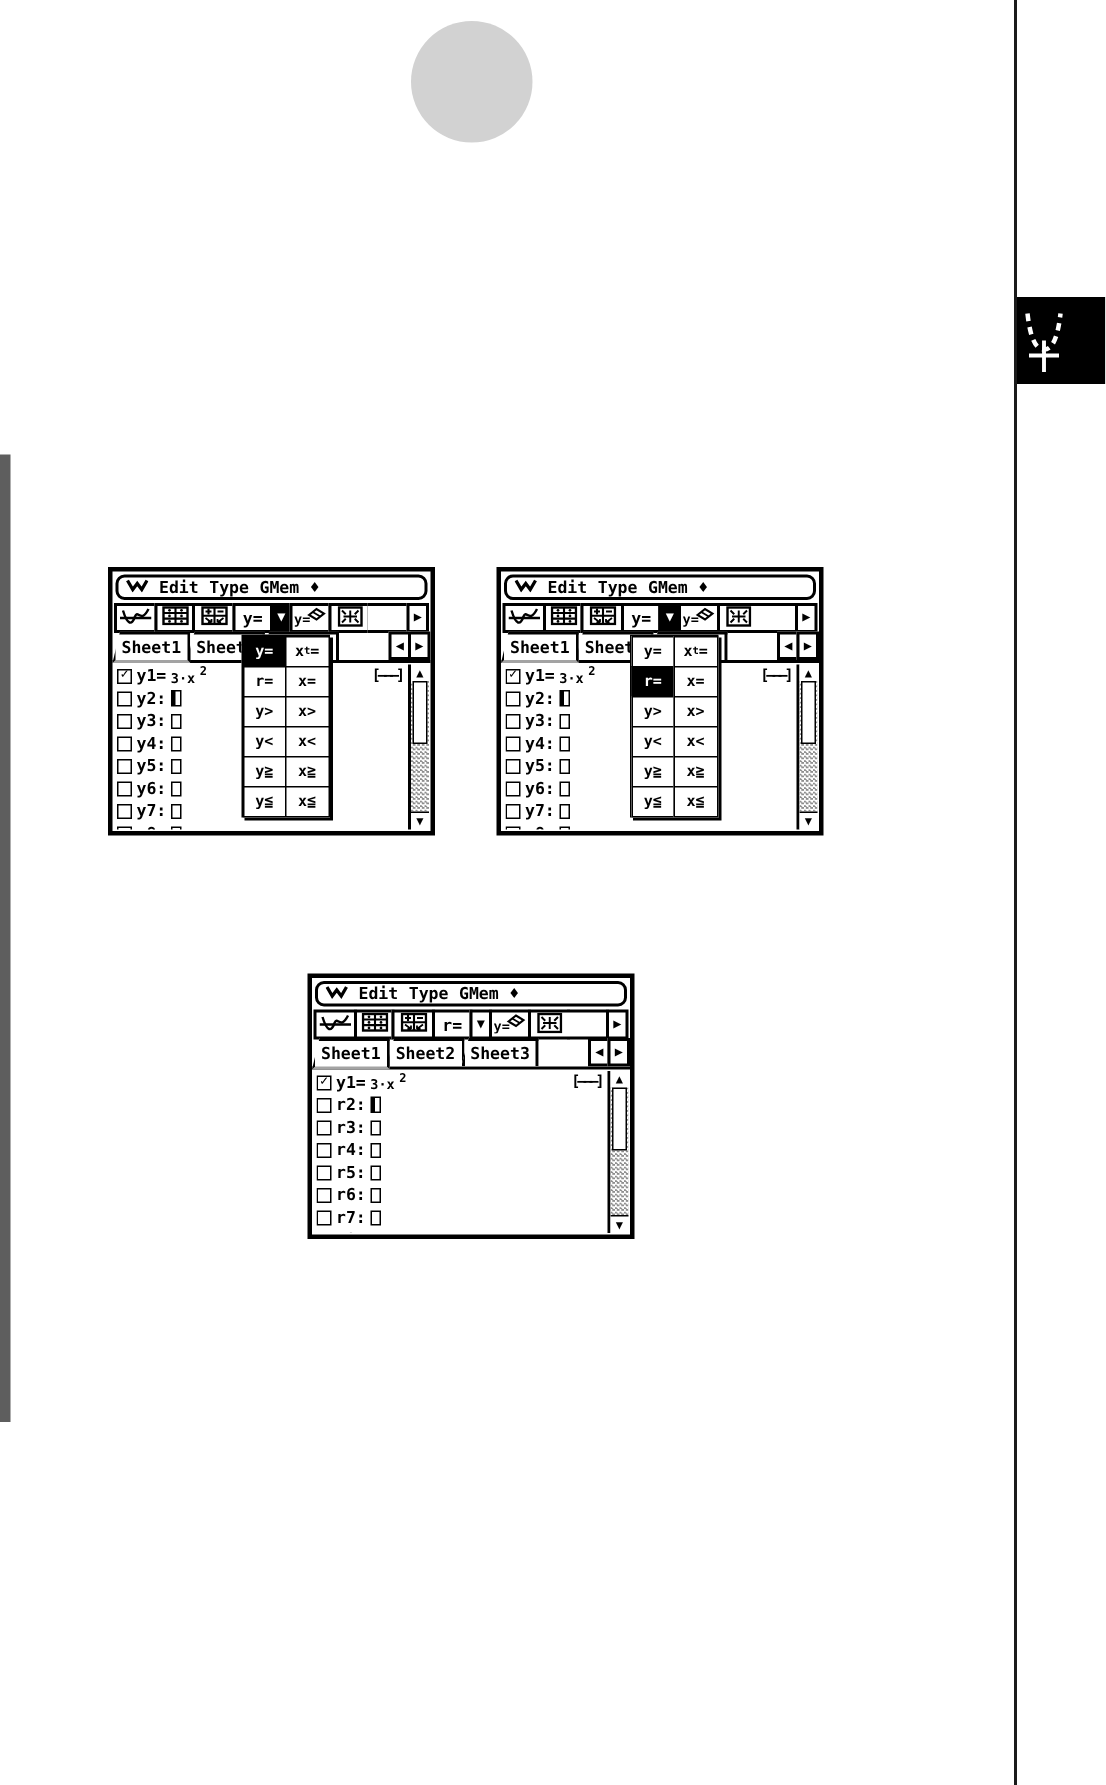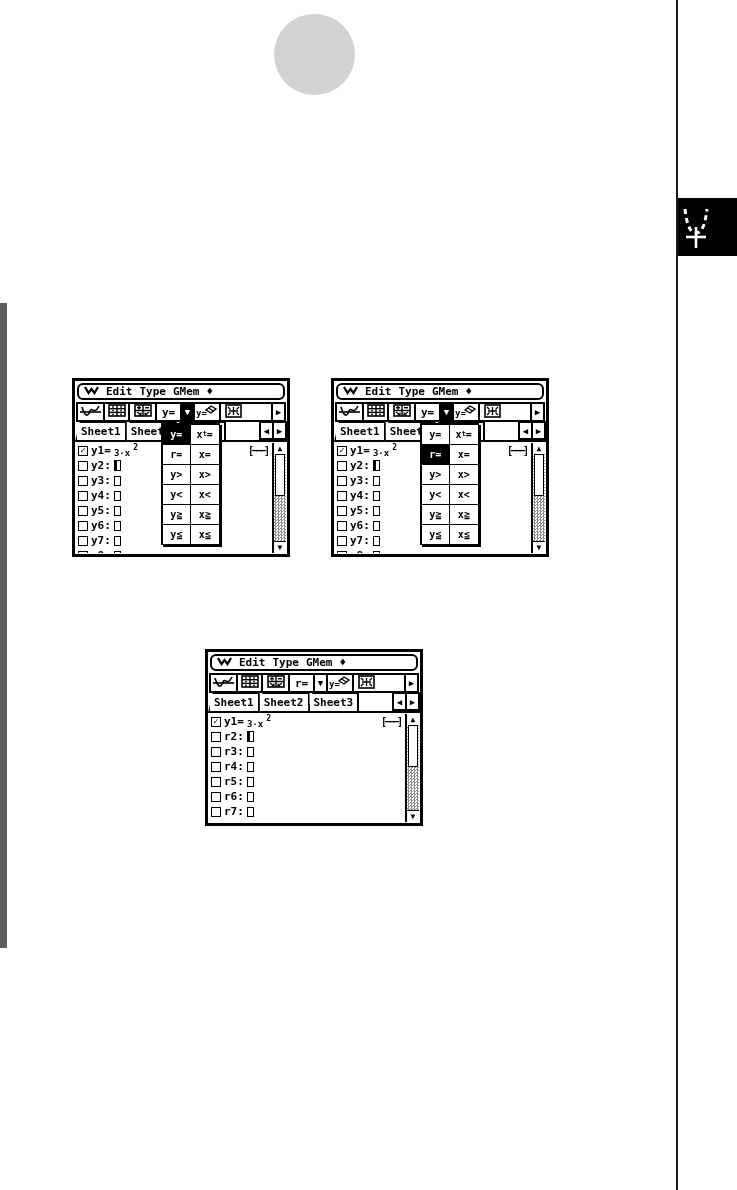--- a/index.html
+++ b/index.html
@@ -27,21 +27,21 @@
   .tcell.spacer{border-left:none;border-right:none;background:#fff;}
   .arrow-glyph{font-size:9px;line-height:1;}
   
   .tabrow{position:absolute;left:0px;top:41px;right:0px;height:20px;border-bottom:2px solid #000;
           display:flex;align-items:flex-end;box-sizing:border-box;}
   .tab{height:19px;border:2px solid #000;border-bottom:none;box-sizing:border-box;
        display:flex;align-items:center;padding:0 4px;font-weight:bold;font-size:11px;
        background:#fff;margin-left:-2px;
        clip-path:polygon(5px 0,100% 0,100% 100%,0 100%);}
   .tab:first-child{margin-left:0;}
-  .tab.active{position:relative;z-index:2;margin-bottom:-2px;height:21px;border-bottom:2px solid #000000;}
+  .tab.active{position:relative;z-index:2;margin-bottom:-2px;height:21px;border-bottom:2px solid #a3a3a3;}
   .tabnav{height:19px;width:15px;border:2px solid #000;box-sizing:border-box;margin-left:-2px;
           display:flex;align-items:center;justify-content:center;font-size:9px;background:#fff;}
   .tabnav.first{margin-left:auto;}
   
   .list{position:absolute;left:3px;top:62px;right:16px;bottom:1px;overflow:hidden;}
   .row{height:15px;display:flex;align-items:center;gap:3px;font-size:11px;font-weight:bold;white-space:nowrap;}
   .cb{width:10px;height:10px;border:1.5px solid #000;box-sizing:border-box;flex:none;
       display:flex;align-items:center;justify-content:center;font-size:9px;line-height:1;background:#fff;}
   .expr-base{font-size:9px;position:relative;top:2px;}
   .expr-sup{font-size:8px;position:relative;top:-3px;}

